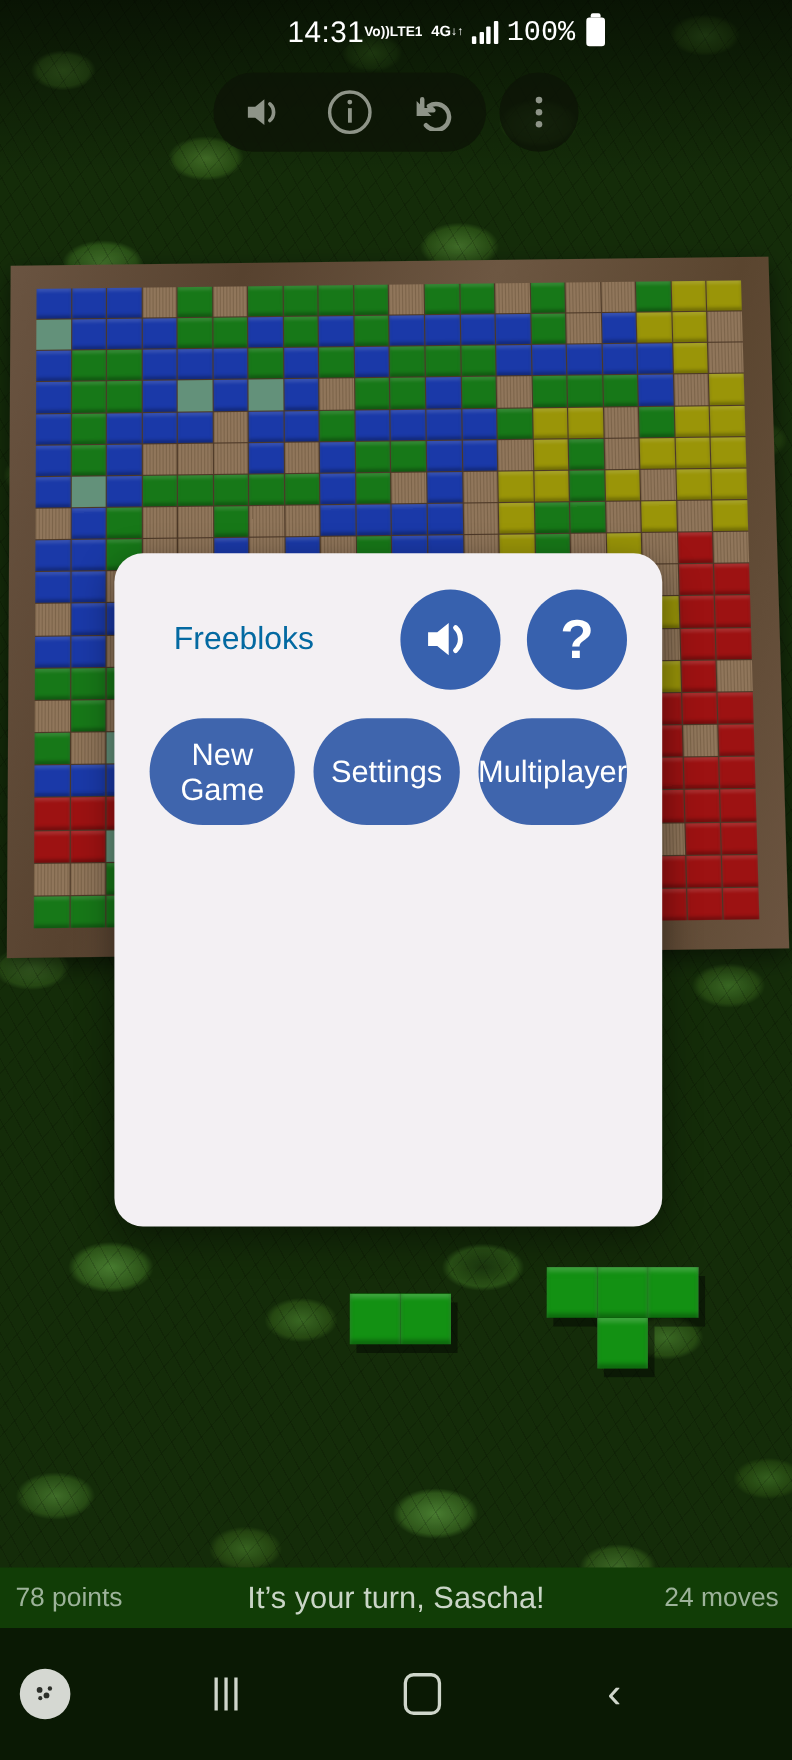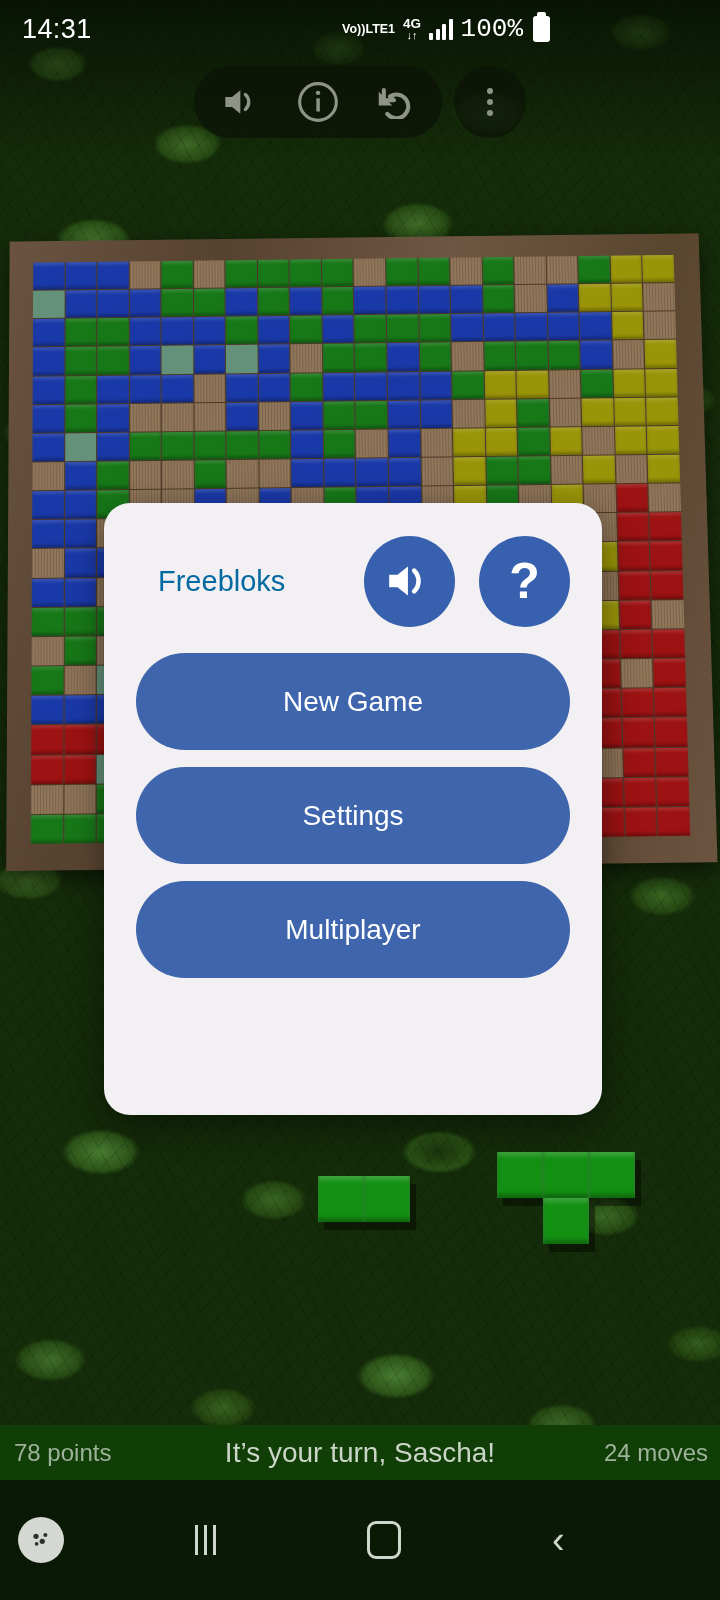--- a/index.html
+++ b/index.html
@@ -60,27 +60,27 @@
       repeating-linear-gradient(62deg, rgba(0,0,0,.20) 0 1px, rgba(0,0,0,0) 1px 13px),
       repeating-linear-gradient(-48deg, rgba(0,0,0,.16) 0 1px, rgba(0,0,0,0) 1px 17px);
     opacity:.75;
   }
   .bg-dark-top { position:absolute; left:0; right:0; top:0; height:160px;
     background: linear-gradient(rgba(0,0,0,.55), rgba(0,0,0,0)); }
 
   
   .statusbar {
     position: absolute; left: 0; top: 0; width: 572px; height: 58px;
-    display: flex; align-items: center; justify-content: space-between;
+    display: flex; align-items: center; justify-content: flex-end;
     padding: 0 22px; color: #fff; z-index: 40;
   }
   .sb-time { font-size: 27px; letter-spacing: .4px; }
   .sb-right { display: flex; align-items: center; gap: 8px; }
   .sb-volte { display:flex; flex-direction:row; align-items:center; line-height:1.0; font-size:12.5px; font-weight:bold; }
-  .sb-4g { display:flex; flex-direction:column; align-items:center; line-height:1.0; font-size:13.5px; font-weight:bold; }
+  .sb-4g { display:flex; flex-direction:row; align-items:center; line-height:1.0; font-size:13.5px; font-weight:bold; }
   .sb-4g .arrows { font-size: 11px; font-weight: normal; }
   .bars { display:flex; align-items:flex-end; gap:2.5px; height:22px; }
   .bars i { display:block; width:4px; background:#fff; border-radius:1px; }
   .bars i:nth-child(1){height:7px}.bars i:nth-child(2){height:11px}
   .bars i:nth-child(3){height:16px}.bars i:nth-child(4){height:21px}
   .sb-batt-text { font-size: 26px; font-family: Liberation Mono, monospace; }
   .batt { width:17px; height:26px; border-radius:3px; background:#fff; position:relative; margin-left:2px; }
   .batt:before { content:""; position:absolute; top:-4px; left:4px; width:9px; height:4px; background:#fff; border-radius:2px 2px 0 0; }
 
   
@@ -121,21 +121,21 @@
     background:#f3f0f3; border-radius:26px; z-index:60;
     box-shadow: 0 10px 34px rgba(0,0,0,.45);
     padding: 30px 32px 28px 32px;
     display:flex; flex-direction:column;
   }
   .dlg-head { display:flex; align-items:center; height:96px; }
   .dlg-title { flex:1; color:#0369a1; font-size:29px; padding-left:22px; }
   .circ-btn { width:91px; height:91px; border-radius:50%; background:#3761ae; display:flex; align-items:center; justify-content:center; flex:none; }
   .circ-btn + .circ-btn { margin-left:24px; }
   .qmark { color:#fff; font-size:50px; font-weight:bold; line-height:1; }
-  .menu-list { margin-top:24px; display:flex; flex-direction:column; gap:17px; }
+  .menu-list { margin-top:24px; display:flex; flex-direction:row; gap:17px; }
   .menu-btn {
     height:97px; border-radius:49px; background:#3f65ad; color:#fff;
     display:flex; align-items:center; justify-content:center;
     font-size:28px; border:none; width:100%; font-family:"Liberation Sans", sans-serif;
   }
 
   
   .bottom-strip {
     position:absolute; left:0; bottom:120px; width:720px; height:55px;
     background:#113d06; display:flex; align-items:center; z-index:45;

